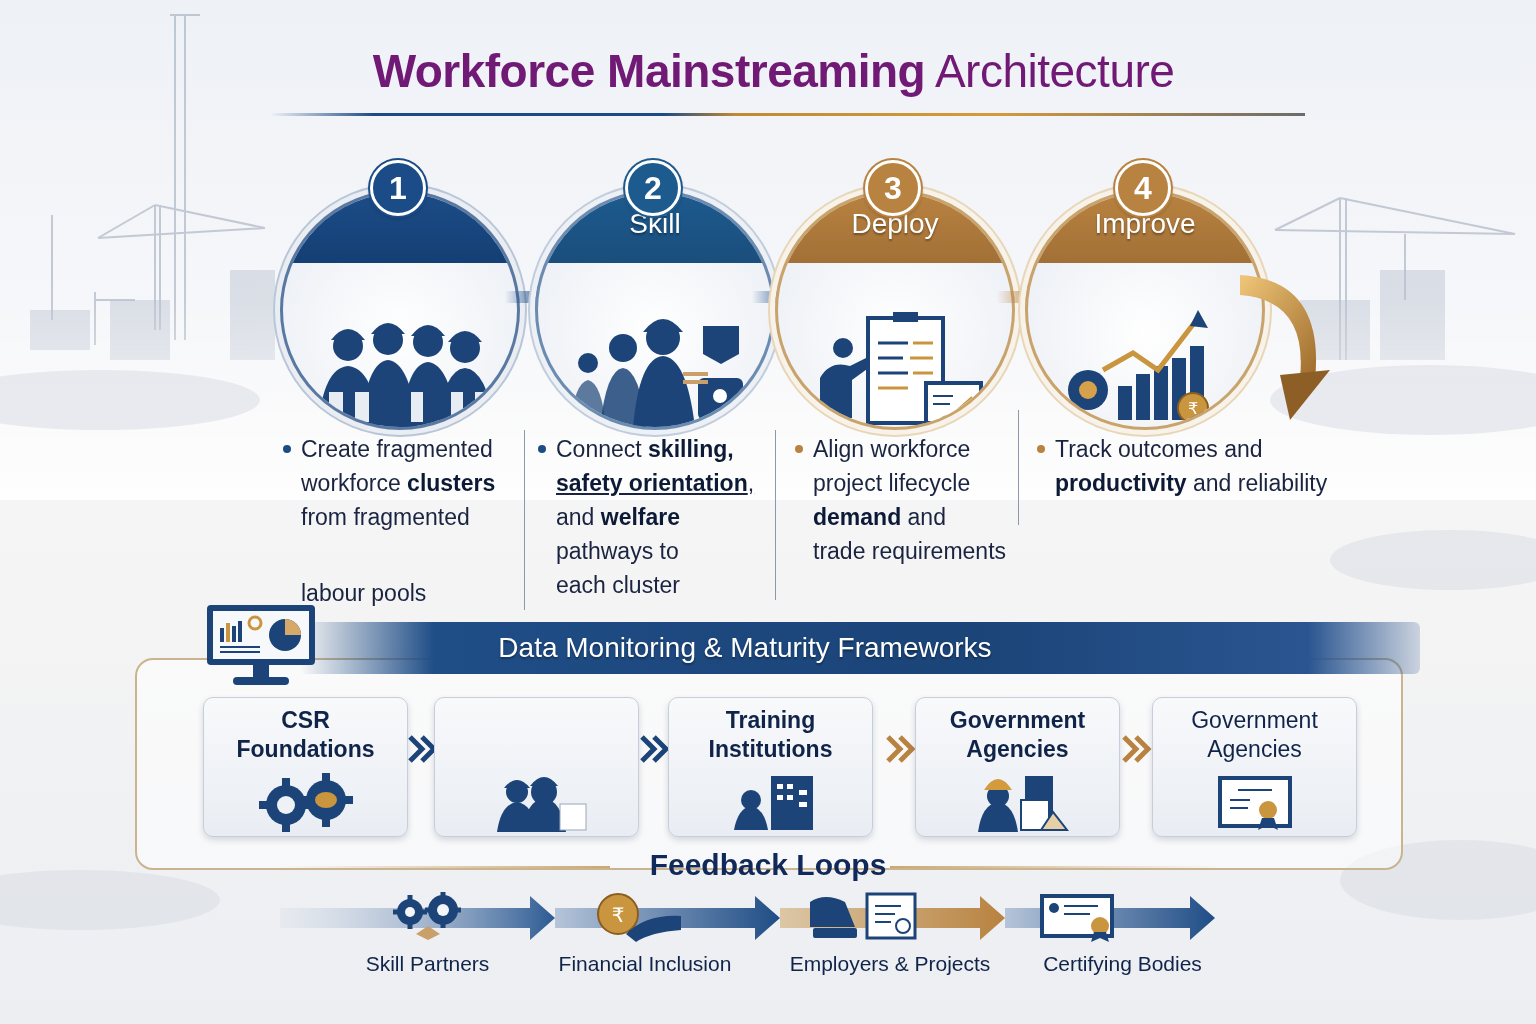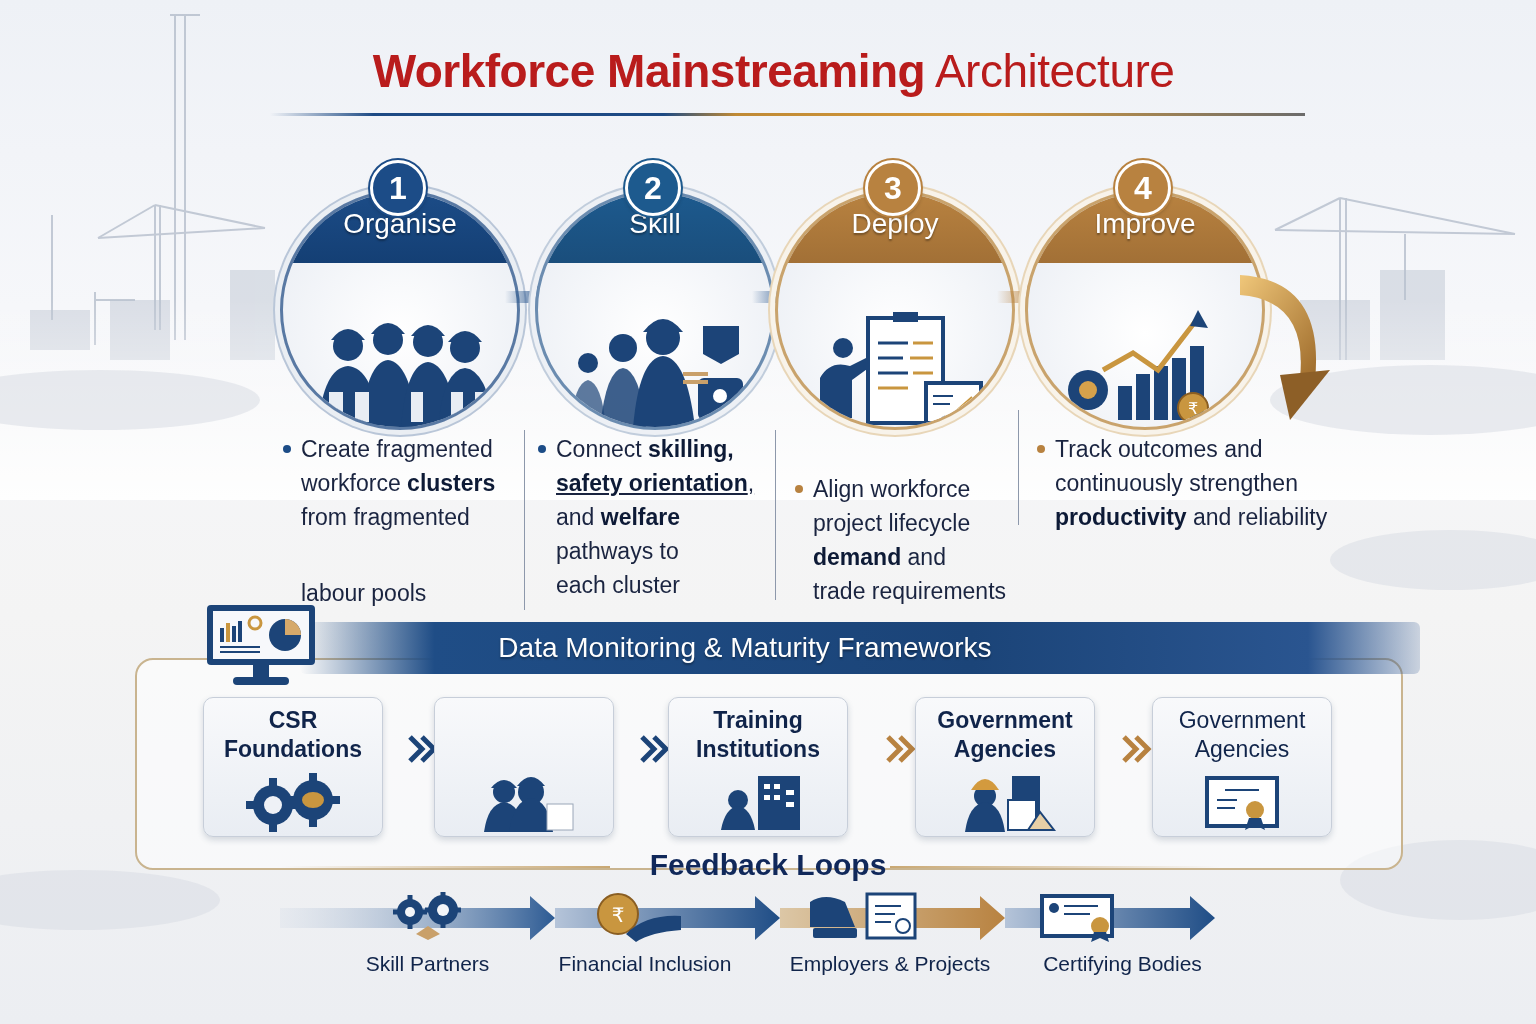--- a/index.html
+++ b/index.html
@@ -6,21 +6,21 @@
   html, body { width: 1536px; height: 1024px; overflow: hidden; }
   body {
     position: relative;
     font-family: "Liberation Sans", "DejaVu Sans", sans-serif;
     background: linear-gradient(180deg, #eef1f6 0%, #f6f7fa 30%, #f4f4f4 60%, #eceef2 100%);
     color: #0f1d3a;
   }
   .bg-layer { position: absolute; inset: 0; pointer-events: none; }
   .title {
     position: absolute; left: 11px; right: 0; top: 44px; text-align: center;
-    font-size: 46px; color: #b91c1c; letter-spacing: -0.5px;
+    font-size: 46px; color: #701a75; letter-spacing: -0.5px;
   }
   .title .bold { font-weight: bold; }
   .title-rule {
     position: absolute; left: 270px; top: 113px; width: 1035px; height: 3px;
     background: linear-gradient(90deg, transparent 0%, #1d4a84 10%, #1d4a84 38%, #c08a35 45%, #d59a3b 70%, #6b6b6b 100%);
   }
 
   
   .step { position: absolute; top: 160px; width: 240px; height: 270px; }
   .circle {
@@ -65,21 +65,21 @@
     position: absolute; left: 300px; top: 622px; width: 1120px; height: 52px;
     background: linear-gradient(90deg, rgba(28,76,135,0) 0%, #1f4d86 12%, #1b4478 60%, #2a5590 90%, rgba(40,80,140,0.2) 100%);
     border-radius: 6px;
   }
   .dm-title {
     position: absolute; left: 300px; top: 632px; width: 890px; text-align: center;
     font-size: 28px; color: #fff; text-shadow: 0 2px 2px rgba(0,0,0,0.35);
   }
   .monitor { position: absolute; left: 205px; top: 603px; width: 112px; height: 85px; }
   .card {
-    position: absolute; top: 697px; width: 180px; height: 140px;
+    position: absolute; top: 697px; width: 205px; height: 140px;
     background: linear-gradient(180deg, #f8f9fb 0%, #e9edf3 100%);
     border: 1px solid #c7ced9; border-radius: 10px;
     box-shadow: 0 3px 6px rgba(40,60,90,0.18);
   }
   .card-title { position: absolute; left: 0; right: 0; top: 8px; text-align: center; font-size: 23px; line-height: 29px; color: #10244a; font-weight: bold; }
   .card-title.light { font-weight: normal; }
   .card-icon { position: absolute; left: 50%; transform: translateX(-50%); top: 72px; width: 110px; height: 62px; }
   .chev { position: absolute; top: 734px; width: 30px; height: 30px; }
 
   
@@ -163,21 +163,20 @@
       </g>
       <g fill="#e8edf4">
         <rect x="26" y="84" width="14" height="30"></rect>
           <rect x="52" y="84" width="14" height="30"></rect>
         <rect x="108" y="84" width="12" height="30"></rect>
           <rect x="148" y="84" width="12" height="30"></rect>
           <rect x="172" y="84" width="12" height="30"></rect>
       </g>
     </svg>
   </div>
-  <div class="cap-label">Organise</div>
   <div class="num-badge">1</div>
 </div>
 <svg class="flow-arrow" style="left:505px; top:282px;" viewBox="0 0 44 30">
   <defs>
       <linearGradient id="ab" x1="0" x2="1">
         <stop offset="0" stop-color="#1c4c87" stop-opacity="0"></stop>
         <stop offset="1" stop-color="#1c4c87"></stop>
       </linearGradient>
     </defs>
   <path d="M0 9 H28 V0 L44 15 L28 30 V21 H0 z" fill="url(#ab)"></path>
@@ -296,30 +295,29 @@
   </div>
 <div class="vdiv" style="left:524px; top:430px; height:180px;"></div>
 <div class="desc" style="left:538px;">
     <div><span class="bullet" style="background: rgb(28, 76, 135);"></span><span>Connect </span><b>skilling,</b></div>
     <div style="padding-left: 18px; text-decoration: underline;"><b>safety orientation</b><span>,</span></div>
     <div style="padding-left: 18px;"><span>and </span><b>welfare</b></div>
     <div style="padding-left: 18px;"><span>pathways to</span></div>
     <div style="padding-left: 18px;"><span>each cluster</span></div>
   </div>
 <div class="vdiv" style="left:775px; top:430px; height:170px;"></div>
-<div class="desc" style="left:795px;margin-top:40px;">
+<div class="desc" style="left:795px;">
     <div><span class="bullet" style="background: rgb(184, 130, 64);"></span><span>Align workforce</span></div>
     <div style="padding-left: 18px;"><span>project lifecycle</span></div>
     <div style="padding-left: 18px;"><b>demand</b><span> and</span></div>
     <div style="padding-left: 18px;"><span>trade requirements</span></div>
   </div>
 <div class="vdiv" style="left:1018px; top:410px; height:115px;"></div>
 <div class="desc" style="left:1037px;">
     <div><span class="bullet" style="background: rgb(184, 130, 64);"></span><span>Track outcomes and</span></div>
-    <div style="padding-left: 18px;"><span>continuously strengthen</span></div>
     <div style="padding-left: 18px;"><b>productivity</b><span> and reliability</span></div>
   </div>
 
 <div class="dm-frame"></div>
 <div class="dm-banner"></div>
 <div class="dm-title">Data Monitoring &amp; Maturity Frameworks</div>
 <svg class="monitor" viewBox="0 0 112 85">
   <rect x="2" y="2" width="108" height="60" rx="4" fill="#1c4478"></rect>
   <rect x="8" y="8" width="96" height="48" fill="#f7f8fb"></rect>
   <rect x="15" y="25" width="4" height="14" fill="#1c4478"></rect>

